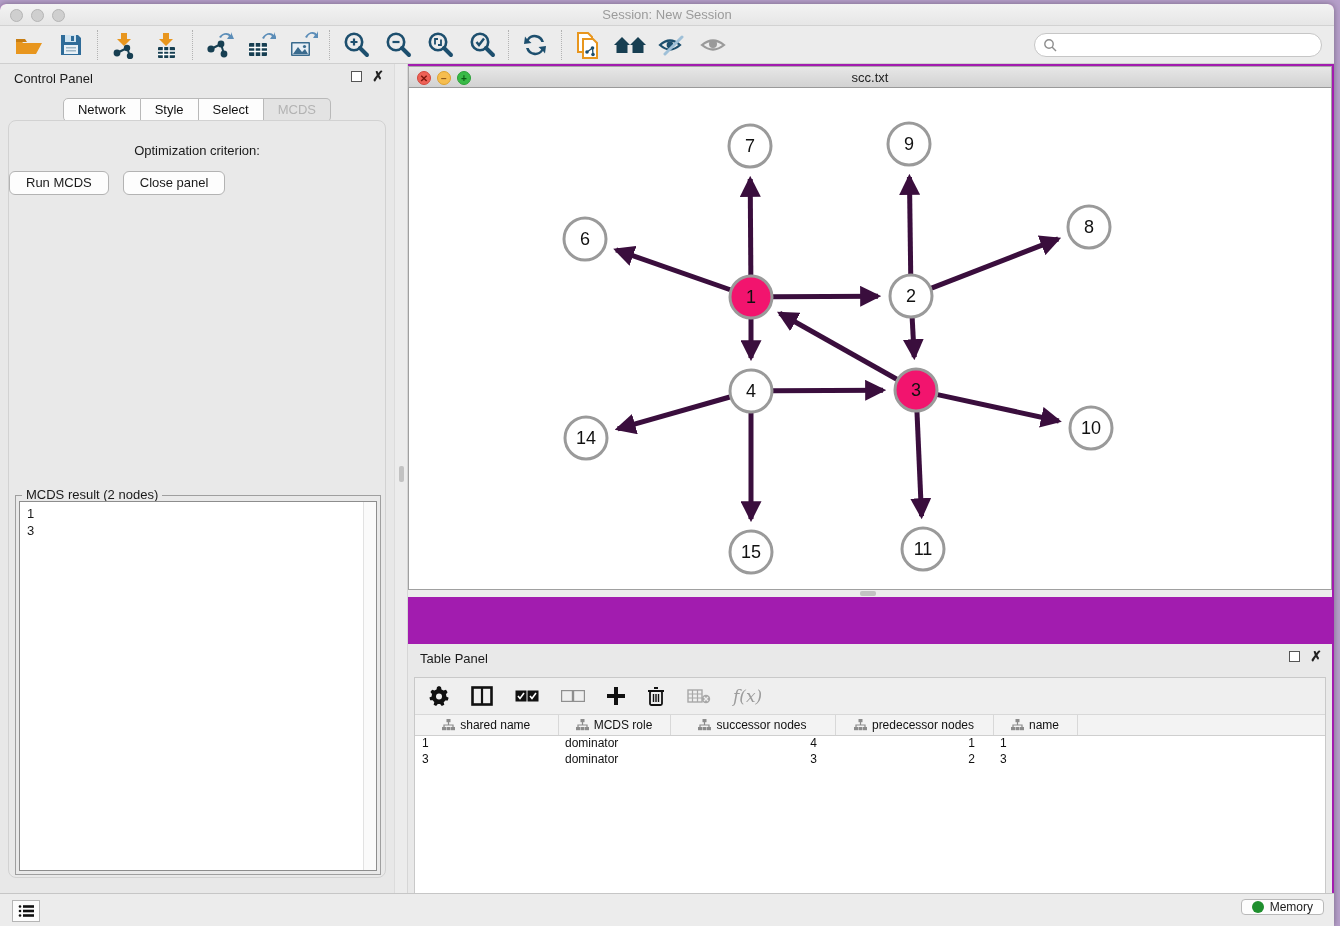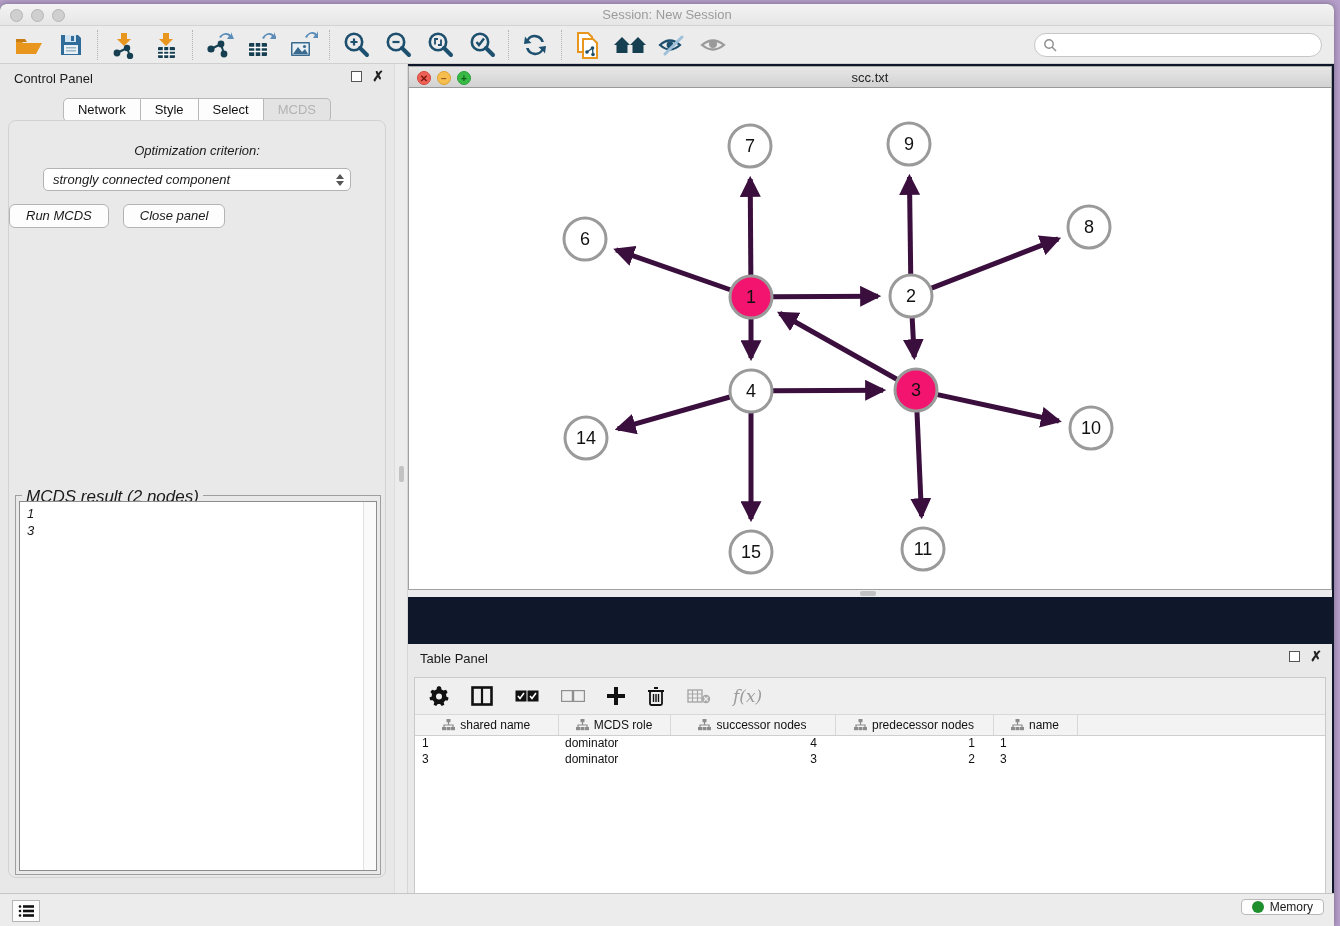--- a/index.html
+++ b/index.html
@@ -5,21 +5,21 @@
   * { margin:0; padding:0; box-sizing:border-box; }
   html,body { width:1340px; height:926px; }
   body {
     background:#b69fca;
     font-family:"Liberation Sans", sans-serif;
     font-size:13px; color:#1a1a1a;
     position:relative; overflow:hidden;
   }
   .window {
     position:absolute; left:0; top:4px; width:1334px; height:922px;
-    background:#0f172a; border-radius:6px 6px 0 0;
+    background:#a21caf; border-radius:6px 6px 0 0;
     box-shadow:0 0 6px rgba(0,0,0,.35);
   }
   
   .titlebar {
     position:absolute; left:0; top:0; width:100%; height:22px;
     background:linear-gradient(#f3f3f3,#e6e6e6);
     border-bottom:1px solid #d2d2d2; border-radius:6px 6px 0 0;
     text-align:center; line-height:22px; color:#9b9b9b;
   }
   .dots { position:absolute; left:10px; top:5px; display:flex; gap:8px; }
@@ -53,21 +53,21 @@
   .tab {
     background:#fdfdfd; border:1px solid #b9b9b9; border-left:none;
     padding:3px 14px; font-size:13px; color:#111; line-height:16px;
   }
   .tab:first-child { border-left:1px solid #b9b9b9; border-radius:5px 0 0 5px; }
   .tab:last-child { border-radius:0 5px 5px 0; }
   .tab.tab-selected { background:#e3e3e3; color:#b3b3b3; }
   
   .cp-content {
     position:absolute; left:8px; top:56px; width:378px; height:758px;
-    background:#e9e9e9; border:1px solid #d2d2d2; border-radius:8px;font-style:italic;
+    background:#e9e9e9; border:1px solid #d2d2d2; border-radius:8px;
   }
   .opt-label { text-align:center; margin-top:22px; }
   .select {
     margin:10px auto 0; width:308px; height:23px; background:#fff;
     border:1px solid #b3b3b3; border-radius:5px;
     display:flex; align-items:center; padding:0 6px 0 9px; position:relative;
   }
   .select .stepper { margin-left:auto; display:flex; flex-direction:column; gap:2px; }
   .select .stepper i { width:0; height:0; border-left:4px solid transparent; border-right:4px solid transparent; }
   .select .stepper i.up { border-bottom:5px solid #555; }
@@ -75,21 +75,21 @@
   .btn-row { display:flex; justify-content:flex-start; gap:14px; margin-top:13px; }
   .button {
     background:#fdfdfd; border:1px solid #b3b3b3; border-radius:6px;
     padding:3px 16px; font-size:13px; line-height:16px;
   }
   .fieldset {
     position:absolute; left:6px; top:374px; width:366px; height:380px;
     border:1px solid #9f9f9f;
   }
   .fieldset .legend {
-    position:absolute; left:6px; top:-9px; background:#e9e9e9; padding:0 4px; font-size:17px;
+    position:absolute; left:6px; top:-9px; background:#e9e9e9; padding:0 4px; font-size:13px;
   }
   .listbox {
     position:absolute; left:3px; top:5px; right:3px; bottom:3px;
     background:#fff; border:1px solid #8d8d8d; padding:3px 0 0 7px;
     font-size:13px; line-height:17px; overflow:hidden;
   }
   .listbox .sb { position:absolute; right:0; top:0; bottom:0; width:13px; background:#fafafa; border-left:1px solid #e2e2e2; }
   
   .net-frame { position:absolute; left:408px; top:62px; width:924px; height:524px; }
   .net-titlebar {
@@ -308,27 +308,20 @@
       </span>
     </div>
     <div class="tab-row" style="margin-top:6px;">
       <span class="tab">Network</span>
       <span class="tab">Style</span>
       <span class="tab">Select</span>
       <span class="tab tab-selected">MCDS</span>
     </div>
     <div class="cp-content">
       <div class="opt-label">Optimization criterion:</div>
-      <div class="select">
-        <span>strongly connected component</span>
-        <span class="stepper">
-            <i class="up"></i>
-            <i class="down"></i>
-          </span>
-      </div>
       <div class="btn-row">
         <span class="button">Run MCDS</span>
         <span class="button">Close panel</span>
       </div>
       <div class="fieldset">
         <span class="legend">MCDS result (2 nodes)</span>
         <div class="listbox">
           <div id="mcds-items">
               <div>1</div>
               <div>3</div>

